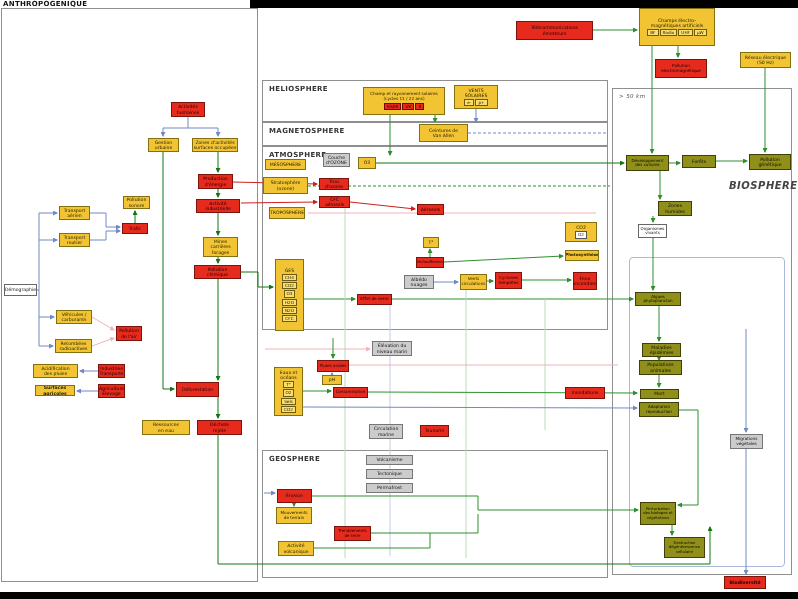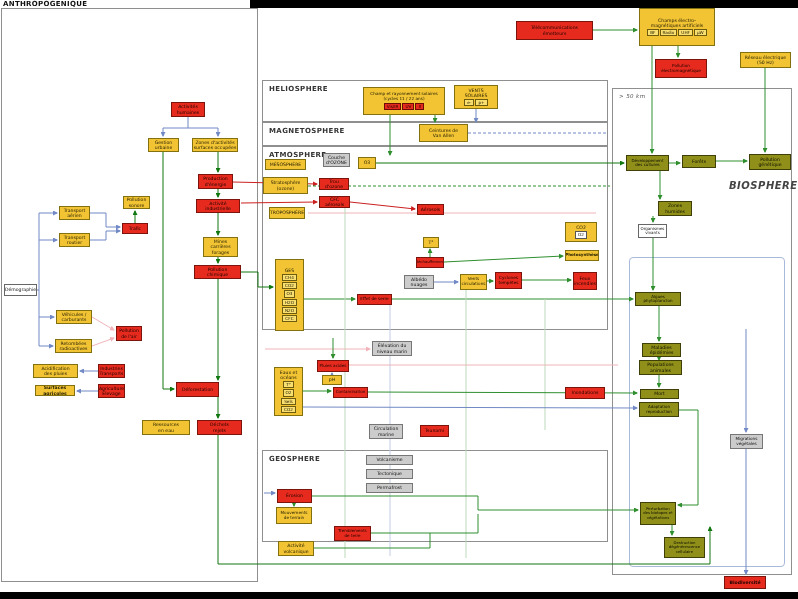--- a/index.html
+++ b/index.html
@@ -138,21 +138,21 @@
       <div class="container" style="left: 1px; top: 8px; width: 257px; height: 574px;"></div>
       <div class="container" style="left: 262px; top: 80px; width: 346px; height: 42px;">
         <span class="sec-label">HELIOSPHERE</span>
       </div>
       <div class="container" style="left: 262px; top: 122px; width: 346px; height: 24px;">
         <span class="sec-label">MAGNETOSPHERE</span>
       </div>
       <div class="container" style="left: 262px; top: 146px; width: 346px; height: 184px;">
         <span class="sec-label">ATMOSPHERE</span>
       </div>
-      <div class="container" style="left: 262px; top: 450px; width: 346px; height: 92px;">
+      <div class="container" style="left: 262px; top: 450px; width: 346px; height: 128px;">
         <span class="sec-label">GEOSPHERE</span>
       </div>
       <div class="container" style="left: 612px; top: 88px; width: 180px; height: 487px;">
         <span class="sec-label small">&gt; 50 km</span>
       </div>
       <div class="container blue" style="left: 629px; top: 257px; width: 156px; height: 310px;"></div>
       <div class="flabel" style="left: 729px; top: 180px;">BIOSPHERE</div>
       <div class="node white" style="left: 4px; top: 284px; width: 33px; height: 12px;">
         <span class="node-label">Démographie</span>
       </div>

